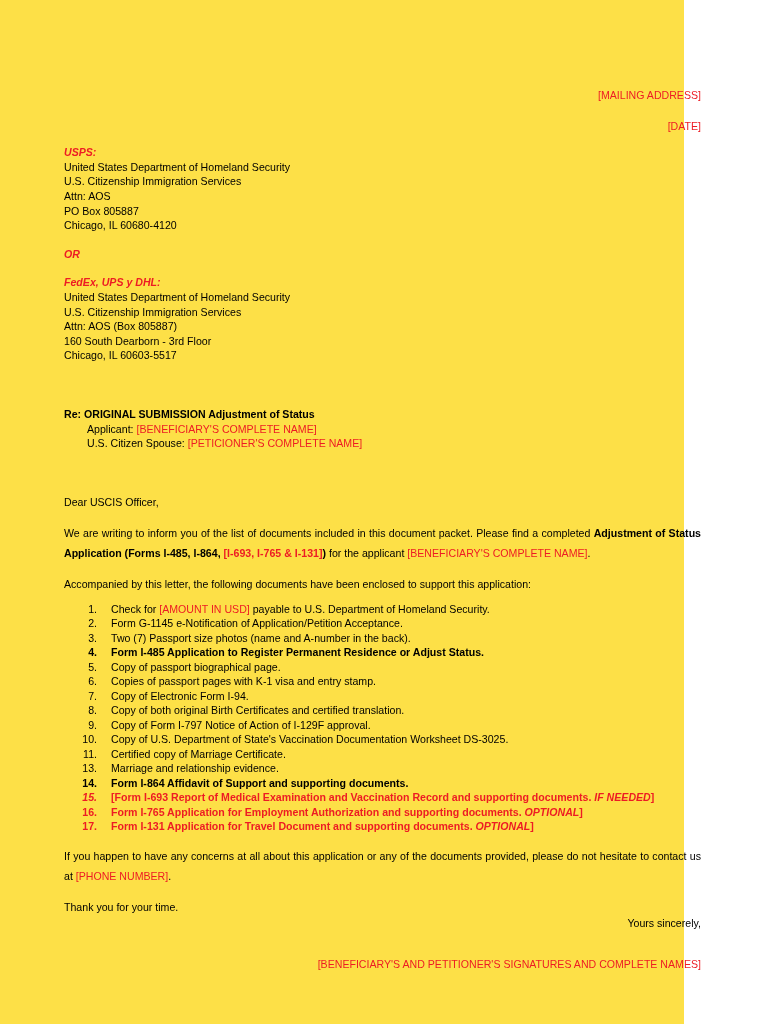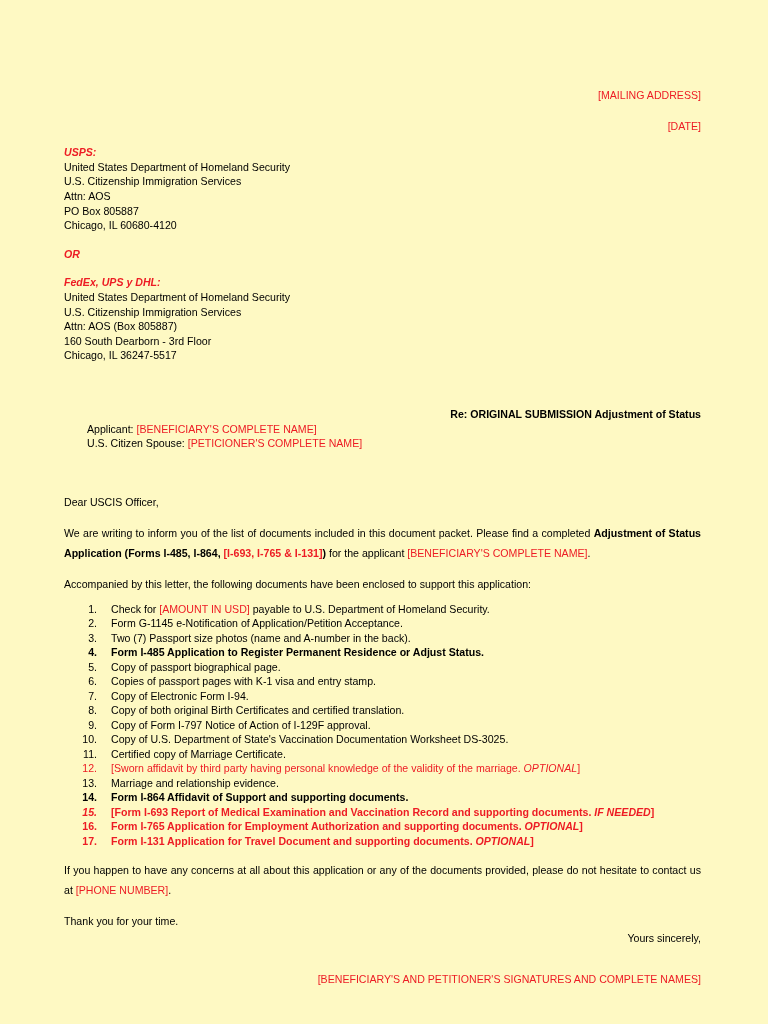--- a/index.html
+++ b/index.html
@@ -10,25 +10,25 @@
   }
   body {
     width: 768px;
     height: 1024px;
     font-family: "Liberation Sans", sans-serif;
     color: #000000;
     -webkit-font-smoothing: antialiased;
   }
   .page {
     position: relative;
-    width: 768px;
+    width: 684px;
     height: 1024px;
     box-sizing: border-box;
     padding: 88px 67px 0 64px;
-    background: #fef9c3;
+    background: #fde047;
   }
   .doc {
     width: 637px;
     font-size: 10.6px;
     line-height: 14.6px;
   }
   .red { color: #ED1C24; }
   .b { font-weight: bold; }
   .i { font-style: italic; }
 
@@ -54,21 +54,20 @@
   .or-line {
     font-style: italic;
     font-weight: bold;
     color: #ED1C24;
     line-height: 14.6px;
   }
 
   .re-head {
     font-weight: bold;
     line-height: 14.6px;
-    text-align: right;
   }
   .re-sub {
     padding-left: 23px;
     line-height: 14.6px;
   }
 
   .para {
     text-align: justify;
     line-height: 20px;
   }
@@ -130,21 +129,21 @@
 
     <div class="or-line">OR</div>
 
     <div class="spacer-14"></div>
 
     <div class="addr-label">FedEx, UPS y DHL:</div>
     <div class="addr-line">United States Department of Homeland Security</div>
     <div class="addr-line">U.S. Citizenship Immigration Services</div>
     <div class="addr-line">Attn: AOS (Box 805887)</div>
     <div class="addr-line">160 South Dearborn - 3rd Floor</div>
-    <div class="addr-line">Chicago, IL 36247-5517</div>
+    <div class="addr-line">Chicago, IL 60603-5517</div>
 
     <div class="spacer-44"></div>
 
     <div class="re-head">Re: ORIGINAL SUBMISSION Adjustment of Status</div>
     <div class="re-sub">
       <span>Applicant:</span>
       <span class="red">[BENEFICIARY'S COMPLETE NAME]</span>
     </div>
     <div class="re-sub">
       <span>U.S. Citizen Spouse:</span>
@@ -181,21 +180,20 @@
       <li><span class="num">7.</span><span>Copy of Electronic Form I-94.</span></li>
 
       <li><span class="num">8.</span><span>Copy of both original Birth Certificates and certified translation.</span></li>
 
       <li><span class="num">9.</span><span>Copy of Form I-797 Notice of Action of I-129F approval.</span></li>
 
       <li><span class="num">10.</span><span>Copy of U.S. Department of State's Vaccination Documentation Worksheet DS-3025.</span></li>
 
       <li><span class="num">11.</span><span>Certified copy of Marriage Certificate.</span></li>
 
-      <li class="red-item"><span class="num">12.</span><span>[Sworn affidavit by third party having personal knowledge of the validity of the marriage. </span><span class="i">OPTIONAL</span><span>]</span></li>
 
       <li><span class="num">13.</span><span>Marriage and relationship evidence.</span></li>
 
       <li class="bold-item"><span class="num">14.</span><span>Form I-864 Affidavit of Support and supporting documents.</span></li>
 
       <li class="red-item bold-item italic-num"><span class="num">15.</span><span>[Form I-693 Report of Medical Examination and Vaccination Record and supporting documents. </span><span class="i">IF NEEDED</span><span>]</span></li>
 
       <li class="red-item bold-item"><span class="num">16.</span><span>Form I-765 Application for Employment Authorization and supporting documents. </span><span class="i">OPTIONAL</span><span>]</span></li>
 
       <li class="red-item bold-item"><span class="num">17.</span><span>Form I-131 Application for Travel Document and supporting documents. </span><span class="i">OPTIONAL</span><span>]</span></li>

